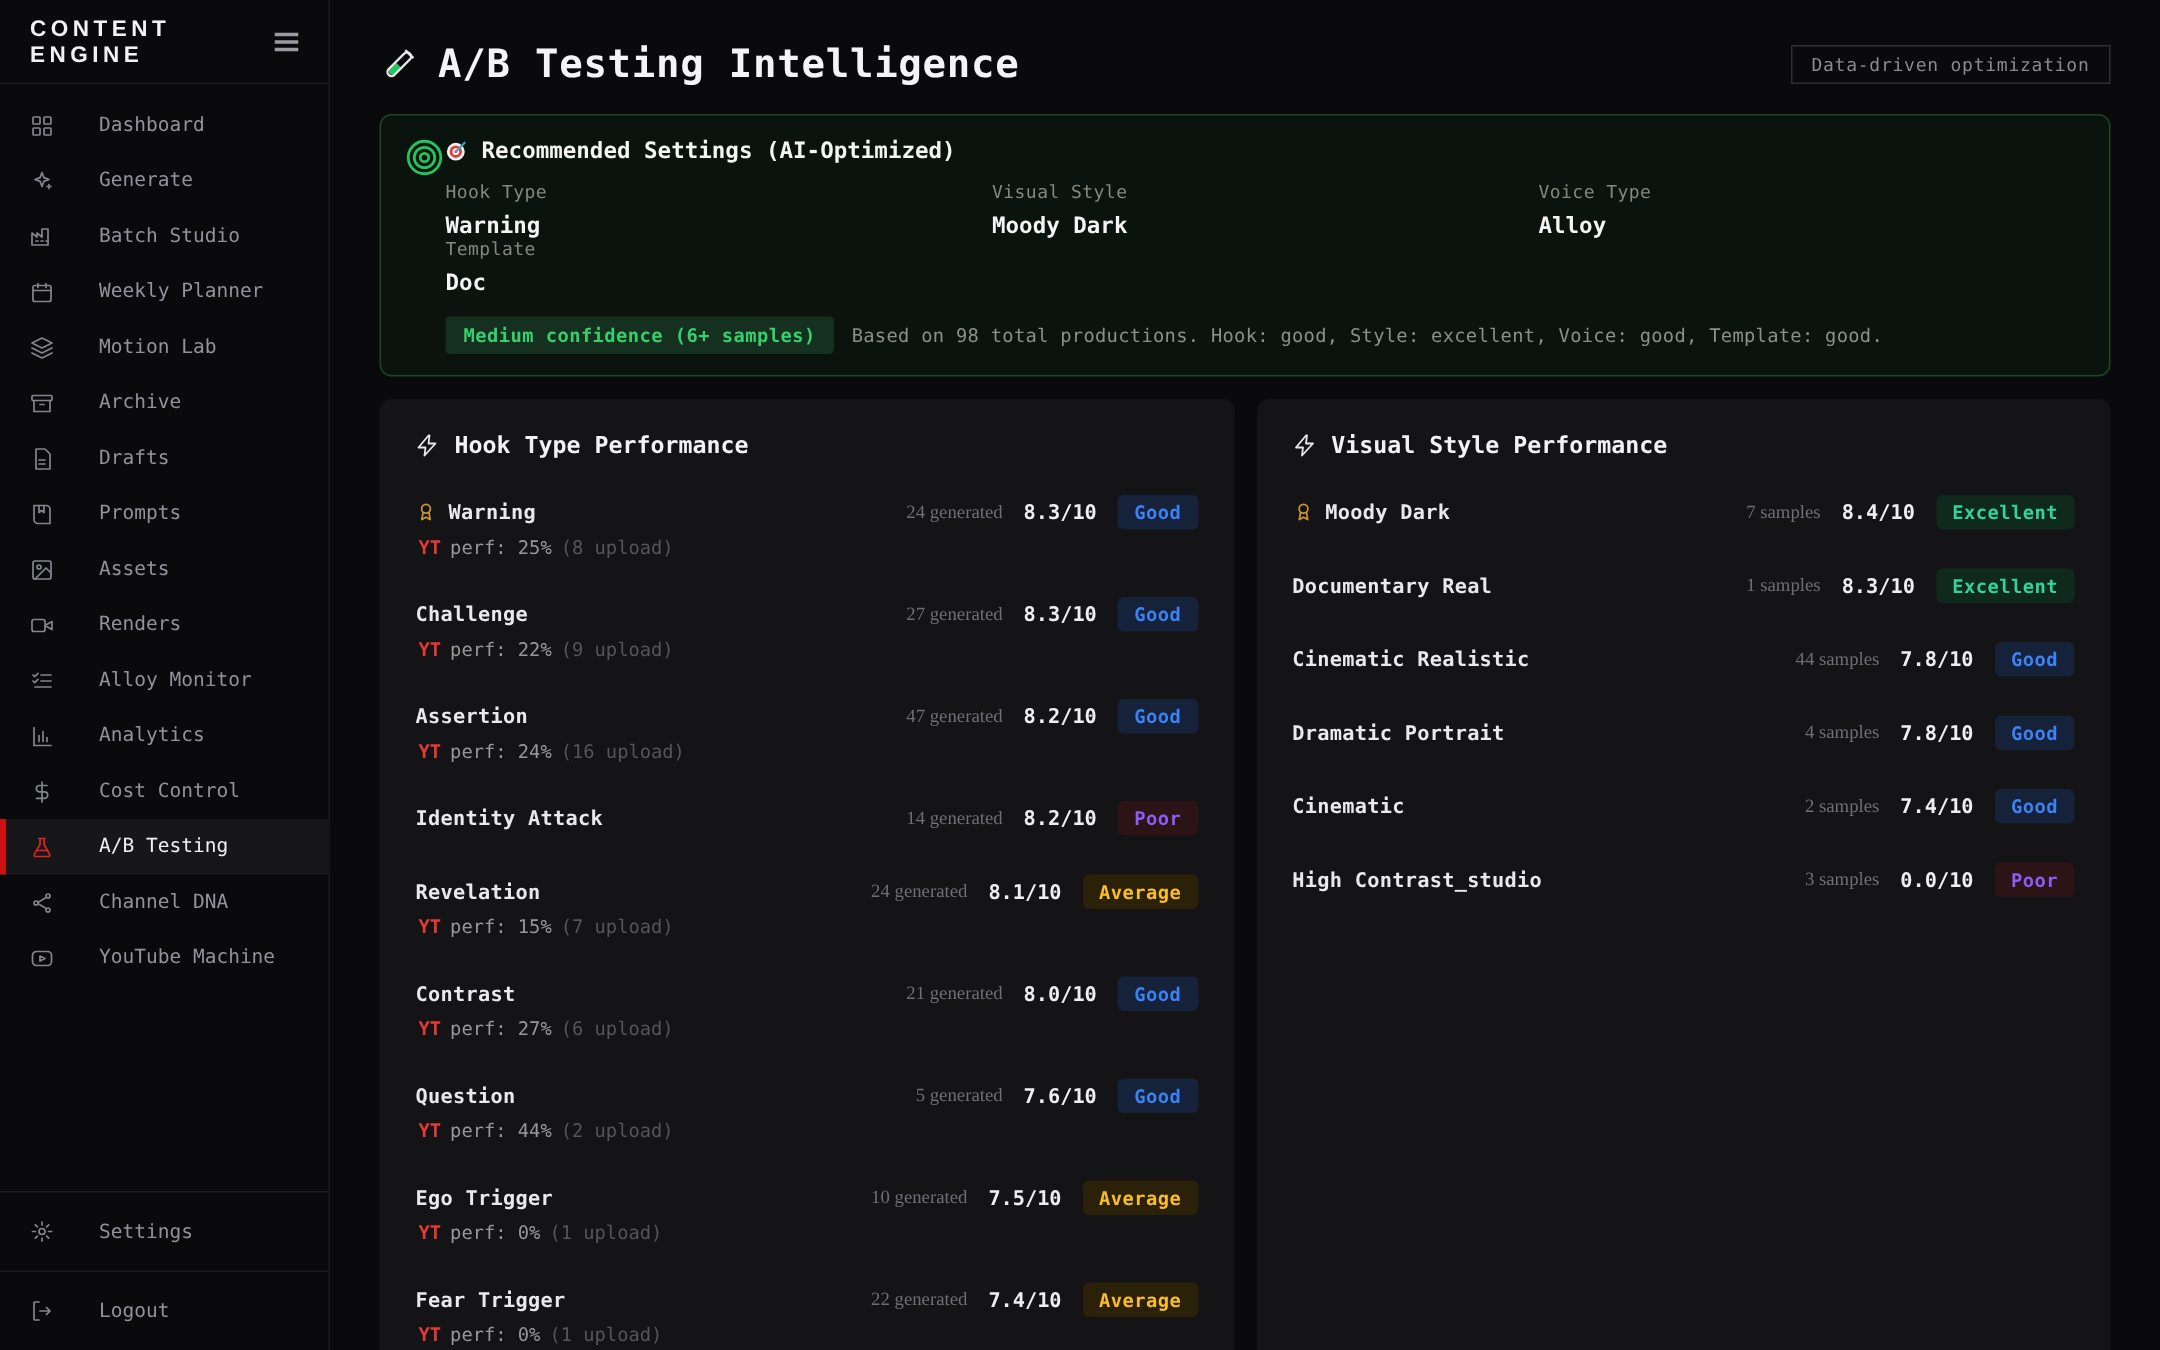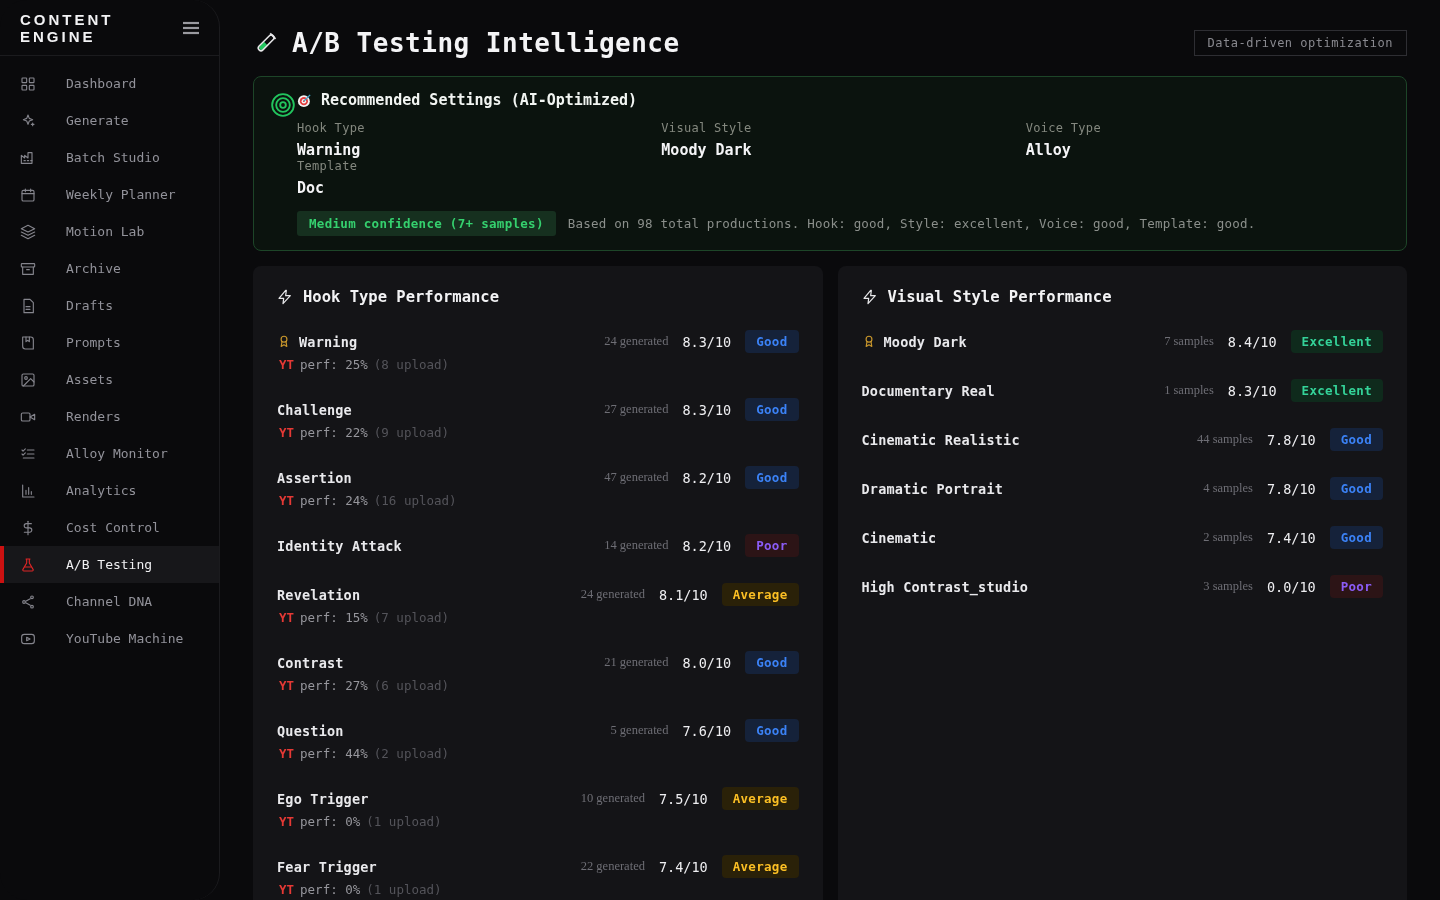--- a/index.html
+++ b/index.html
@@ -10,21 +10,21 @@
     color:#e8e8ea;
     display:flex;
   }
   svg { display:block; }
 
   
   .sidebar {
     width:220px; min-width:220px; height:900px;
     background:#0a0a0c;
     border-right:1px solid #1b1b1e;
-    display:flex; flex-direction:column;border-radius:27px;
+    display:flex; flex-direction:column;
   }
   .logo-row {
     height:56px; border-bottom:1px solid #1b1b1e;
     display:flex; align-items:center; justify-content:space-between;
     padding:0 20px;
   }
   .logo-text {
     font-family:"Liberation Sans",sans-serif;
     font-size:15px; font-weight:700; letter-spacing:3px; color:#f2f2f4;
   }
@@ -79,21 +79,21 @@
     min-height:720px;
   }
   .panel-title-row { display:flex; align-items:center; gap:10px; margin-bottom:24px; }
   .panel-title { font-size:15.5px; font-weight:700; color:#f2f2f4; }
   .perf-item { margin-bottom:26px; }
   .perf-main { display:flex; align-items:center; }
   .perf-name-wrap { display:flex; align-items:center; gap:8px; flex:1; min-width:0; }
   .perf-name { font-size:13.5px; font-weight:700; color:#e9e9ec; letter-spacing:0.2px; }
   .perf-right { display:flex; align-items:center; gap:14px; }
   .perf-count { font-size:12.5px; color:#6e6e75;font-family:Liberation Serif, serif; }
-  .perf-score { font-size:13.5px; font-weight:400; color:#eeeef1; }
+  .perf-score { font-size:13.5px; font-weight:700; color:#eeeef1; }
   .rating-badge {
     font-size:12.5px; font-weight:700; padding:4px 11px; border-radius:4px; letter-spacing:0.3px;
   }
   .rating-good      { color:#3b82f6; background:#15223a; }
   .rating-average   { color:#fbbf24; background:#2a2108; }
   .rating-poor      { color:#8b5cf6; background:#2c1416; }
   .rating-excellent { color:#34d399; background:#0f2a1c; }
   .perf-sub { margin-top:4px; font-size:12.5px; padding-left:2px; }
   .yt-label { color:#e53935; font-weight:700; margin-right:6px; }
   .sub-perf { color:#96969c; margin-right:6px; }
@@ -261,20 +261,44 @@
       <div class="nav-item">
         <span class="nav-ic">
           <svg width="16" height="16" viewBox="0 0 24 24" fill="none" stroke="currentColor" stroke-width="1.7" stroke-linecap="round" stroke-linejoin="round">
             <rect x="2.5" y="5" width="19" height="14" rx="4"></rect>
             <path d="m10 9.5 5 2.5-5 2.5z"></path>
           </svg>
         </span>
         <span>YouTube Machine</span>
       </div>
     </nav>
+  <div class="sidebar-footer" id="nav-footer">
+      <div class="foot-row">
+        <div class="nav-item">
+          <span class="nav-ic">
+            <svg width="16" height="16" viewBox="0 0 24 24" fill="none" stroke="currentColor" stroke-width="1.7" stroke-linecap="round" stroke-linejoin="round">
+              <circle cx="12" cy="12" r="3"></circle>
+              <path d="M12 2.5v3M12 18.5v3M2.5 12h3M18.5 12h3M5.3 5.3l2.1 2.1M16.6 16.6l2.1 2.1M5.3 18.7l2.1-2.1M16.6 7.4l2.1-2.1"></path>
+            </svg>
+          </span>
+          <span>Settings</span>
+        </div>
+      </div>
+      <div class="foot-row">
+        <div class="nav-item">
+          <span class="nav-ic">
+            <svg width="16" height="16" viewBox="0 0 24 24" fill="none" stroke="currentColor" stroke-width="1.7" stroke-linecap="round" stroke-linejoin="round">
+              <path d="M9 3H4.8A.8.8 0 0 0 4 3.8v16.4a.8.8 0 0 0 .8.8H9"></path>
+              <path d="M10 12h10m-3.5-3.5L20 12l-3.5 3.5"></path>
+            </svg>
+          </span>
+          <span>Logout</span>
+        </div>
+      </div>
+    </div>
 </aside>
 
 <main class="main">
 
   <div class="page-header">
     <div class="title-wrap">
       <span>
         <svg width="26" height="26" viewBox="0 0 24 24">
           <g transform="rotate(45 12 12)">
             <path d="M10 12.5h4v5.5a2 2 0 0 1-4 0z" fill="#22c55e"></path>
@@ -321,21 +345,21 @@
           <div class="rec-field">
             <div class="f-label">Voice Type</div>
             <div class="f-value">Alloy</div>
           </div>
           <div class="rec-field">
             <div class="f-label">Template</div>
             <div class="f-value">Doc</div>
           </div>
         </div>
       <div class="rec-note-row">
-        <span class="conf-badge">Medium confidence (7+ samples)</span>
+        <span class="conf-badge">Medium confidence (6+ samples)</span>
         <span class="rec-note">Based on 98 total productions. Hook: good, Style: excellent, Voice: good, Template: good.</span>
       </div>
     </div>
   </section>
 
   <div class="columns">
     <section class="panel">
       <div class="panel-title-row">
         <span>
           <svg width="16" height="16" viewBox="0 0 24 24" fill="none" stroke="#e8e8ea" stroke-width="1.8" stroke-linejoin="round">

